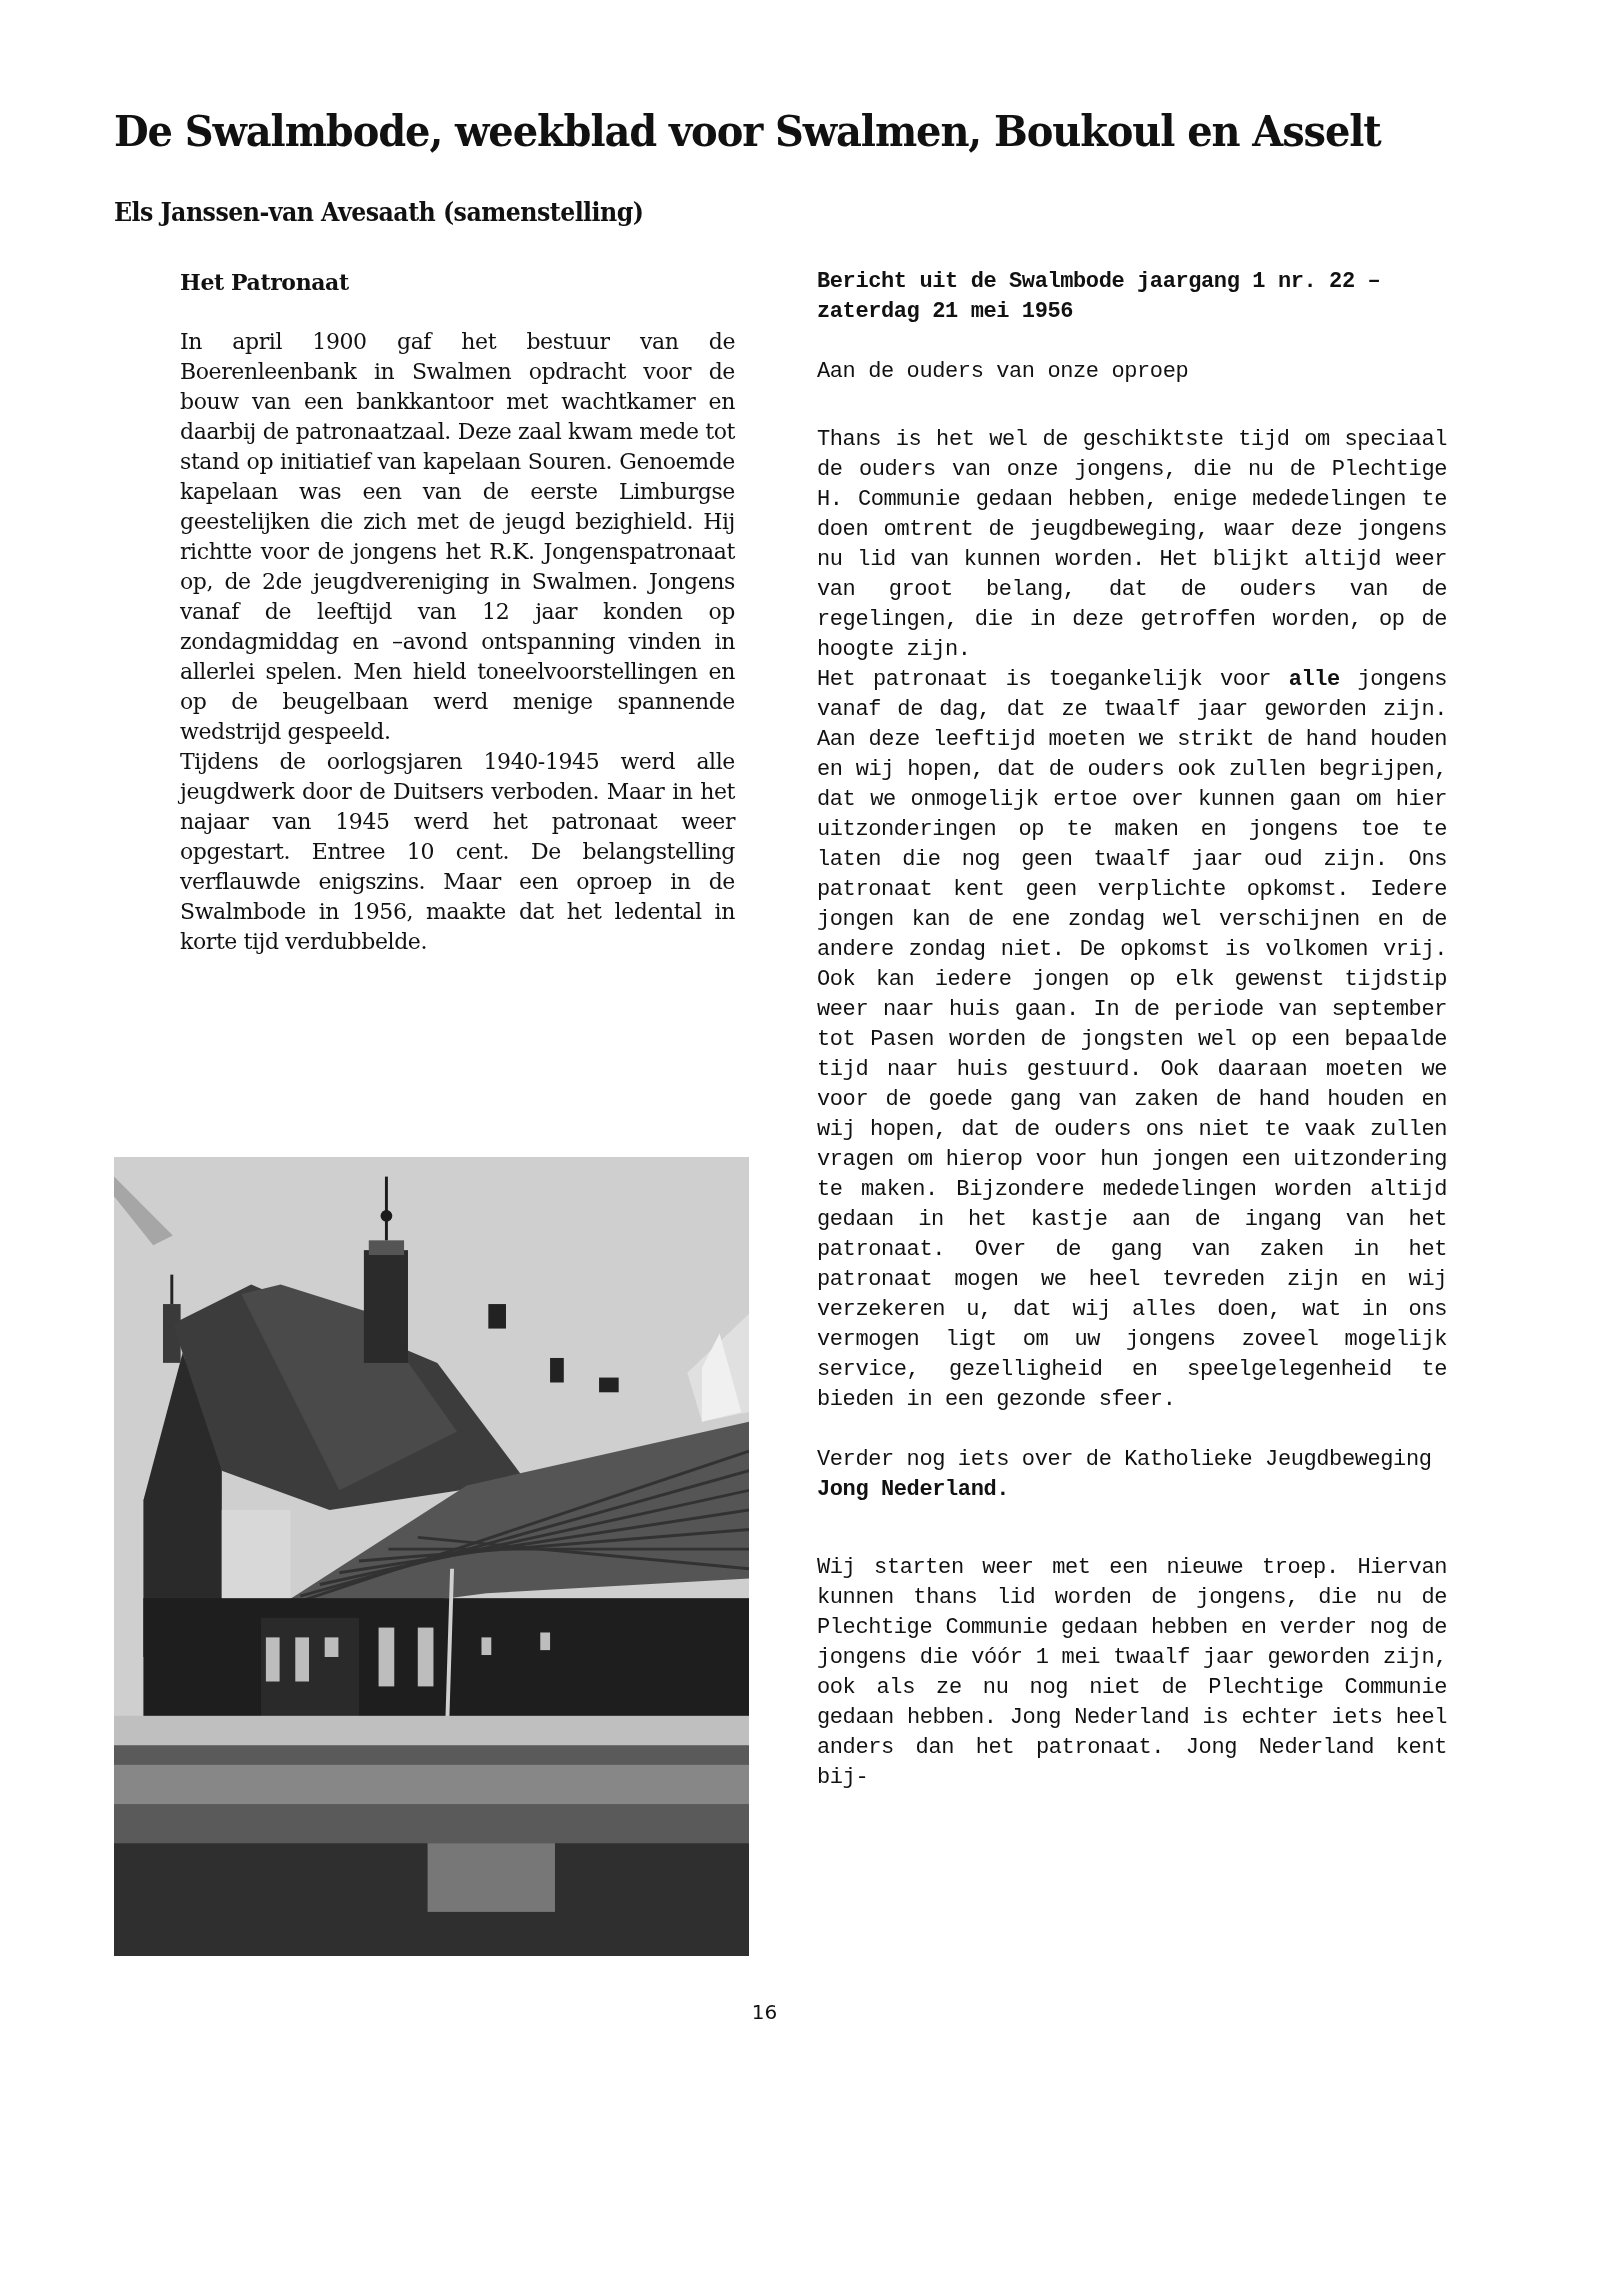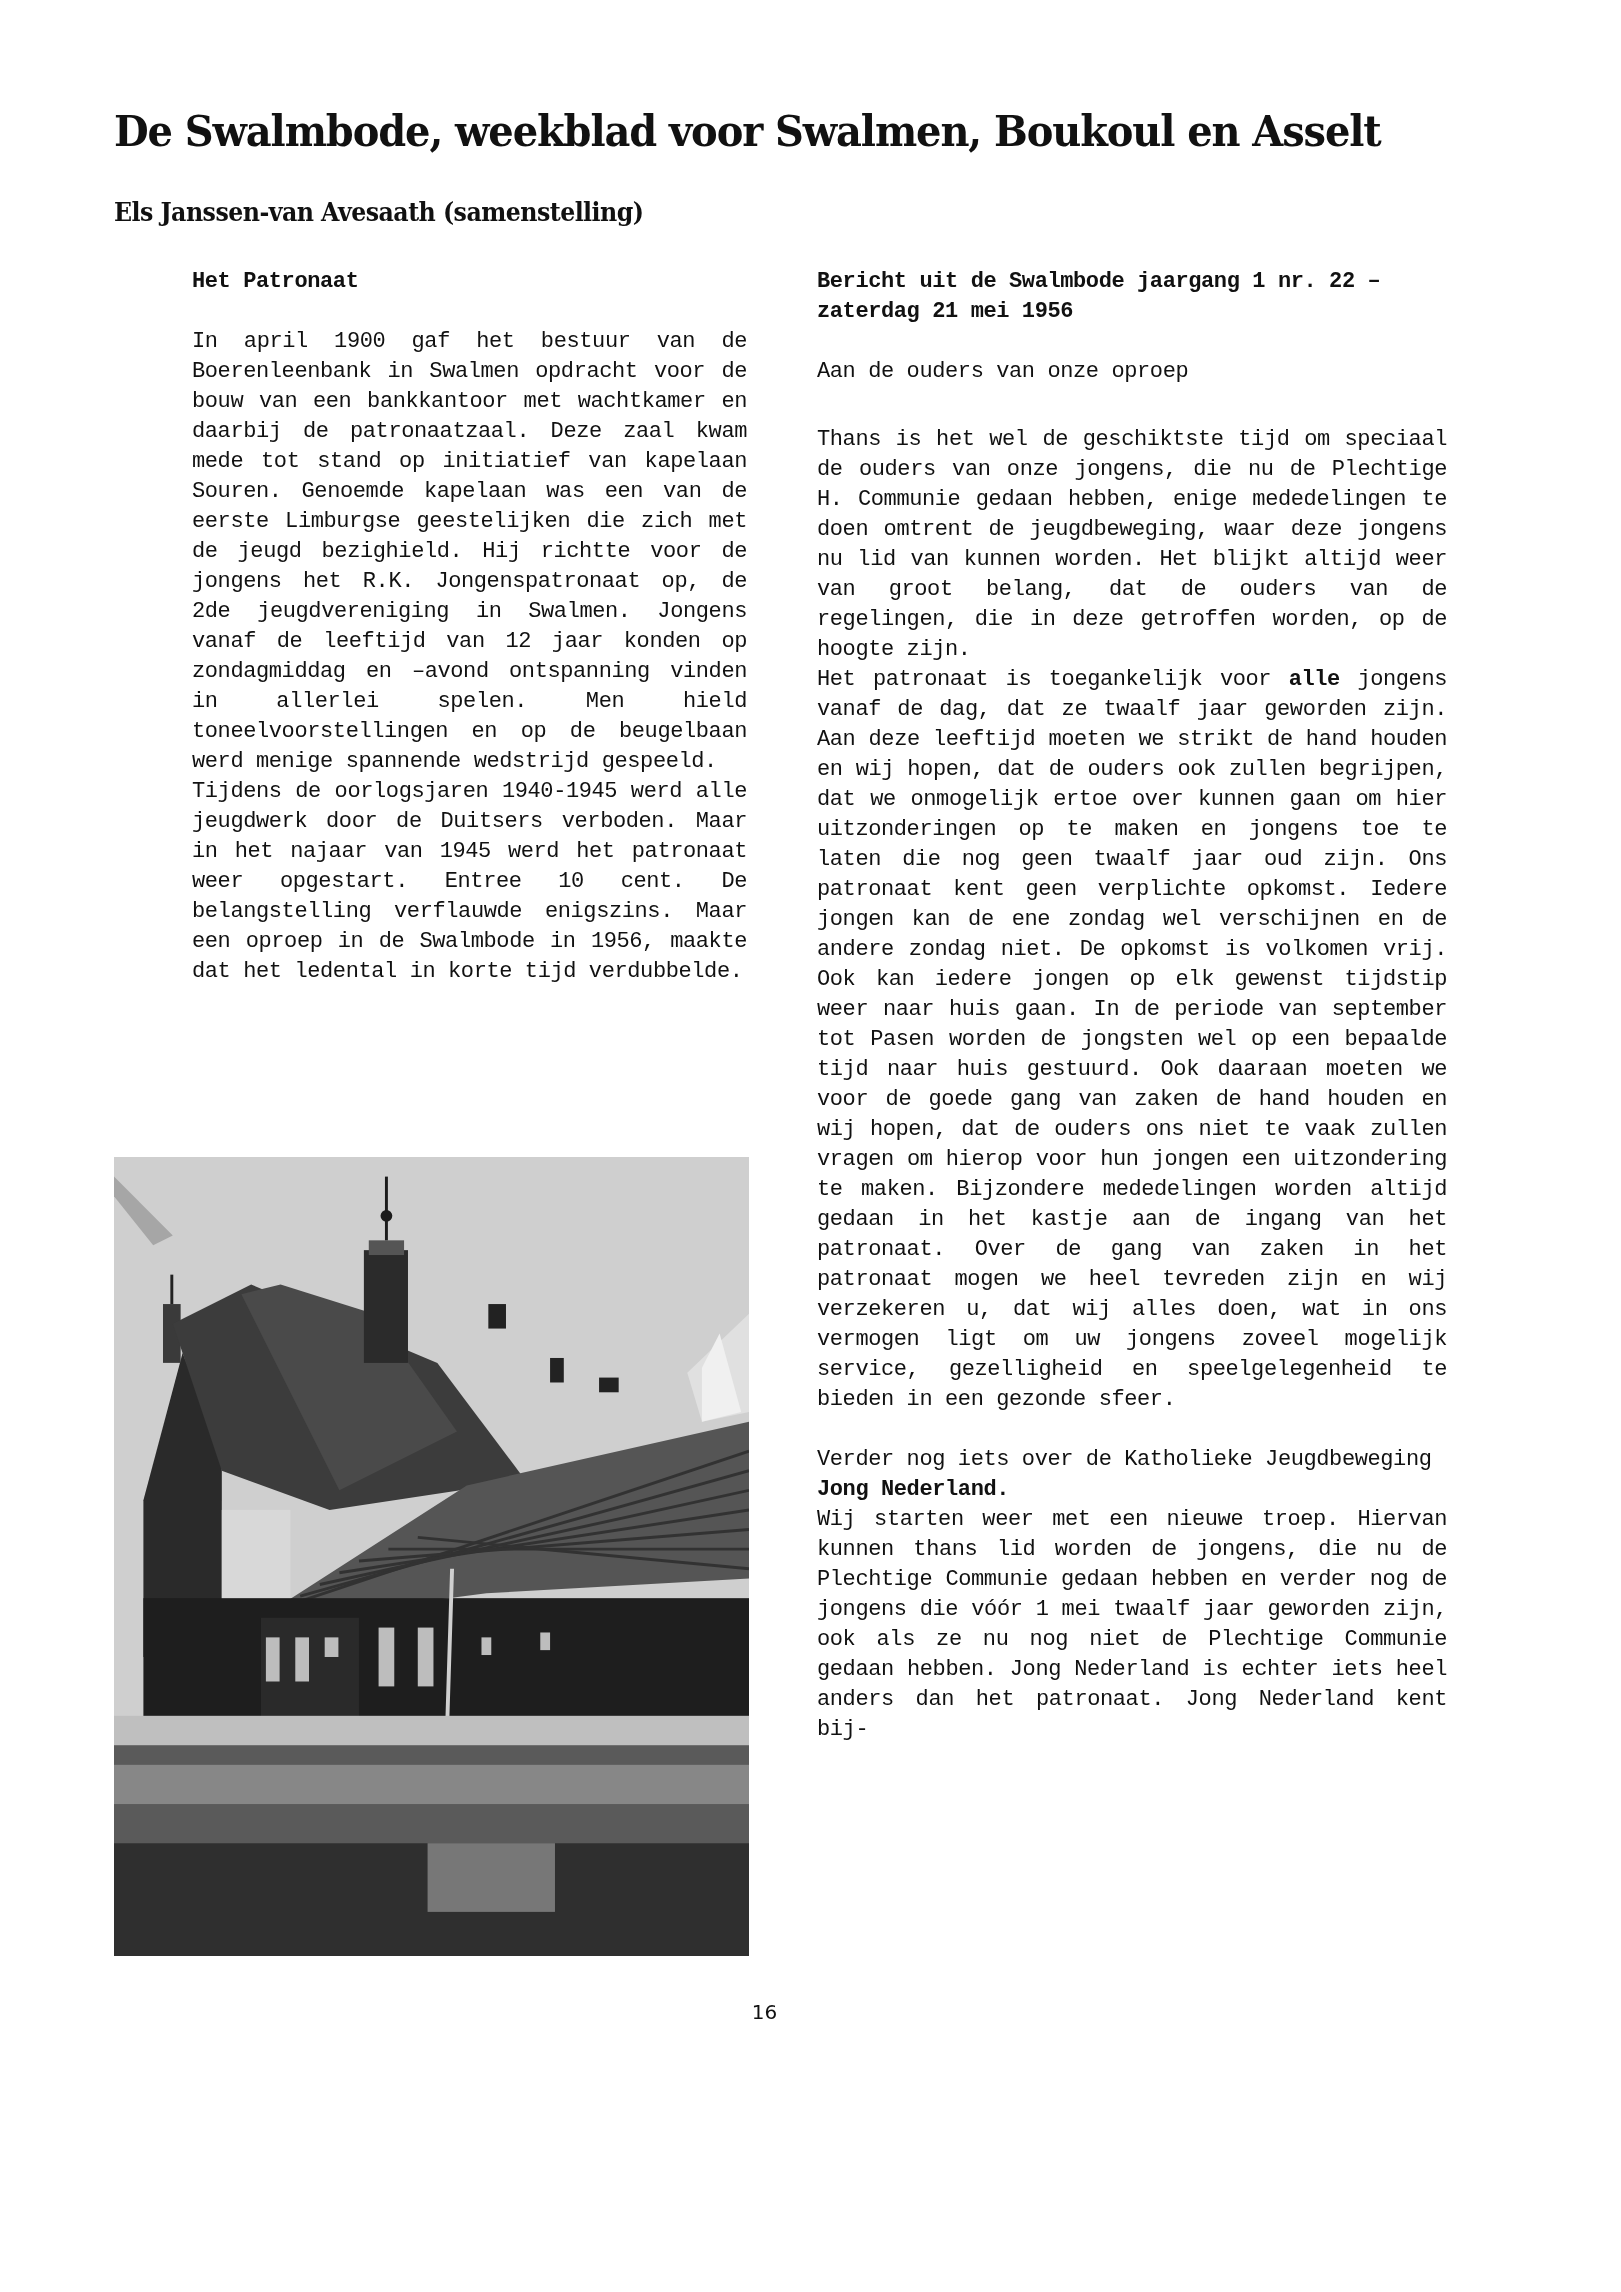--- a/index.html
+++ b/index.html
@@ -18,21 +18,21 @@
       font-family: "DejaVu Serif", serif; font-weight: bold;
       font-size: 25.5px; letter-spacing: -0.6px; line-height: 33px; white-space: nowrap;
       transform: scaleX(0.93); transform-origin: left top;
     }
     .col {
       position: absolute; font-size: 22px; line-height: 30px;
       text-align: justify; letter-spacing: -0.4px;
     }
     .col p { margin: 0; }
     .col .blank { height: 30px; }
-    .col-left { left: 192px; top: 267px; width: 555px; font-family: Liberation Mono, monospace; }
+    .col-left { left: 180px; top: 267px; width: 555px; }
     .col-right { left: 817px; top: 267px; width: 630px; font-family: Liberation Mono, monospace; }
     .heading { font-weight: bold; text-align: left; }
     .lead { text-align: left; }
     b { font-weight: bold; }
     .photo {
       position: absolute; left: 114px; top: 1157px; width: 635px; height: 799px;
       background: #cbcbcb; overflow: hidden;
     }
     .photo svg { display: block; width: 100%; height: 100%; }
     .page-number {
@@ -117,17 +117,17 @@
 <div class="col col-right">
   <p class="heading">Bericht uit de Swalmbode jaargang 1 nr. 22 – zaterdag 21 mei 1956</p>
   <div class="blank"></div>
   <p class="lead">Aan de ouders van onze oproep</p>
   <div class="blank"></div>
   <p style="hyphens:auto;margin-top:8px;" lang="nl">Thans is het wel de geschiktste tijd om speciaal de ouders van onze jongens, die nu de Plechtige H. Communie gedaan hebben, enige mededelingen te doen omtrent de jeugdbeweging, waar deze jongens nu lid van kunnen worden. Het blijkt altijd weer van groot belang, dat de ouders van de regelingen, die in deze getroffen worden, op de hoogte zijn.</p>
   <p style="hyphens:auto;" lang="nl"><span>Het patronaat is toegankelijk voor </span><b>alle</b><span> jongens vanaf de dag, dat ze twaalf jaar geworden zijn. Aan deze leeftijd moeten we strikt de hand houden en wij hopen, dat de ouders ook zullen begrijpen, dat we onmogelijk ertoe over kunnen gaan om hier uitzonderingen op te maken en jongens toe te laten die nog geen twaalf jaar oud zijn. Ons patronaat kent geen verplichte opkomst. Iedere jongen kan de ene zondag wel verschijnen en de andere zondag niet. De opkomst is volkomen vrij. Ook kan iedere jongen op elk gewenst tijdstip weer naar huis gaan. In de periode van september tot Pasen worden de jongsten wel op een bepaalde tijd naar huis gestuurd. Ook daaraan moeten we voor de goede gang van zaken de hand houden en wij hopen, dat de ouders ons niet te vaak zullen vragen om hierop voor hun jongen een uitzondering te maken. Bijzondere mededelingen worden altijd gedaan in het kastje aan de ingang van het patronaat. Over de gang van zaken in het patronaat mogen we heel tevreden zijn en wij verzekeren u, dat wij alles doen, wat in ons vermogen ligt om uw jongens zoveel mogelijk service, gezelligheid en speelgelegenheid te bieden in een gezonde sfeer.</span></p>
   <div class="blank"></div>
   <p>Verder nog iets over de Katholieke Jeugdbeweging</p>
   <p class="lead"><b>Jong Nederland.</b></p>
-  <p style="hyphens:auto;" lang="nl">Wij starten weer met een nieuwe troep. Hiervan kunnen thans lid worden de jongens, die nu de Plechtige Communie gedaan hebben en verder nog de jongens die vóór 1 mei twaalf jaar geworden zijn, ook als ze nu nog niet de Plechtige Communie gedaan hebben. Jong Nederland is echter iets heel anders dan het patronaat. Jong Nederland kent bij-</p>
+  <p style="hyphens:auto;margin-top:48px;" lang="nl">Wij starten weer met een nieuwe troep. Hiervan kunnen thans lid worden de jongens, die nu de Plechtige Communie gedaan hebben en verder nog de jongens die vóór 1 mei twaalf jaar geworden zijn, ook als ze nu nog niet de Plechtige Communie gedaan hebben. Jong Nederland is echter iets heel anders dan het patronaat. Jong Nederland kent bij-</p>
 </div>
 
 <div class="page-number">16</div>
 
 
 </body></html>

